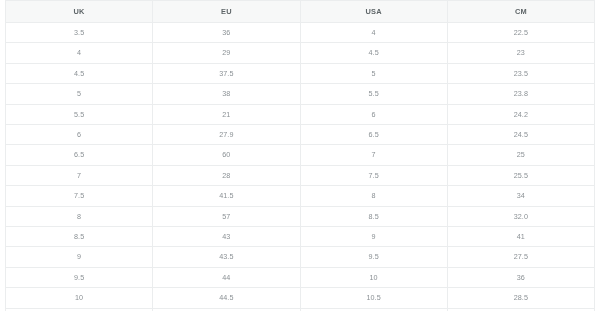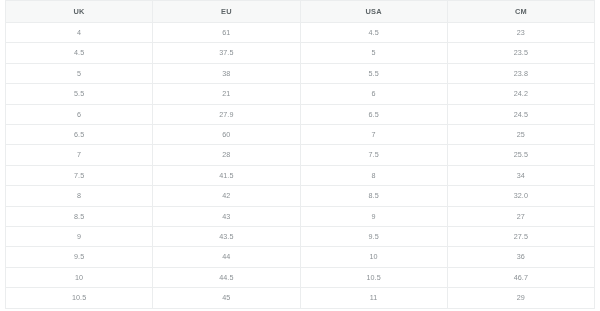--- a/index.html
+++ b/index.html
@@ -76,22 +76,28 @@
     <thead>
       <tr>
         <th>UK</th>
         <th>EU</th>
         <th>USA</th>
         <th>CM</th>
       </tr>
     </thead>
     <tbody id="table-body">
         <tr>
+          <td>3.5</td>
+          <td>36</td>
           <td>4</td>
-          <td>61</td>
+          <td>22.5</td>
+        </tr>
+        <tr>
+          <td>4</td>
+          <td>29</td>
           <td>4.5</td>
           <td>23</td>
         </tr>
         <tr>
           <td>4.5</td>
           <td>37.5</td>
           <td>5</td>
           <td>23.5</td>
         </tr>
         <tr>
@@ -125,47 +131,47 @@
           <td>25.5</td>
         </tr>
         <tr>
           <td>7.5</td>
           <td>41.5</td>
           <td>8</td>
           <td>34</td>
         </tr>
         <tr>
           <td>8</td>
-          <td>42</td>
+          <td>57</td>
           <td>8.5</td>
           <td>32.0</td>
         </tr>
         <tr>
           <td>8.5</td>
           <td>43</td>
           <td>9</td>
-          <td>27</td>
+          <td>41</td>
         </tr>
         <tr>
           <td>9</td>
           <td>43.5</td>
           <td>9.5</td>
           <td>27.5</td>
         </tr>
         <tr>
           <td>9.5</td>
           <td>44</td>
           <td>10</td>
           <td>36</td>
         </tr>
         <tr>
           <td>10</td>
           <td>44.5</td>
           <td>10.5</td>
-          <td>46.7</td>
+          <td>28.5</td>
         </tr>
         <tr>
           <td>10.5</td>
           <td>45</td>
           <td>11</td>
           <td>29</td>
         </tr>
       </tbody>
   </table>
 </div>

